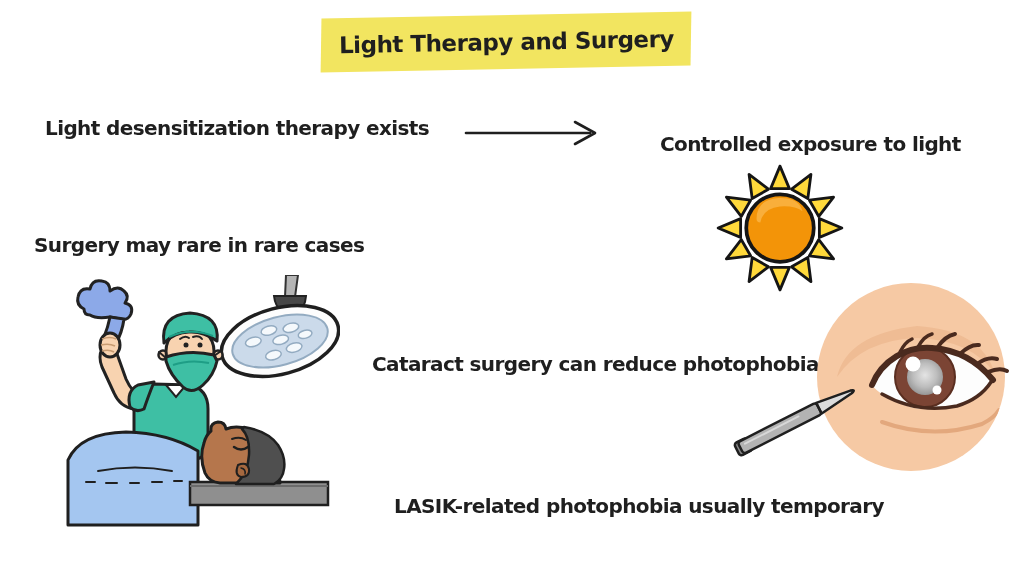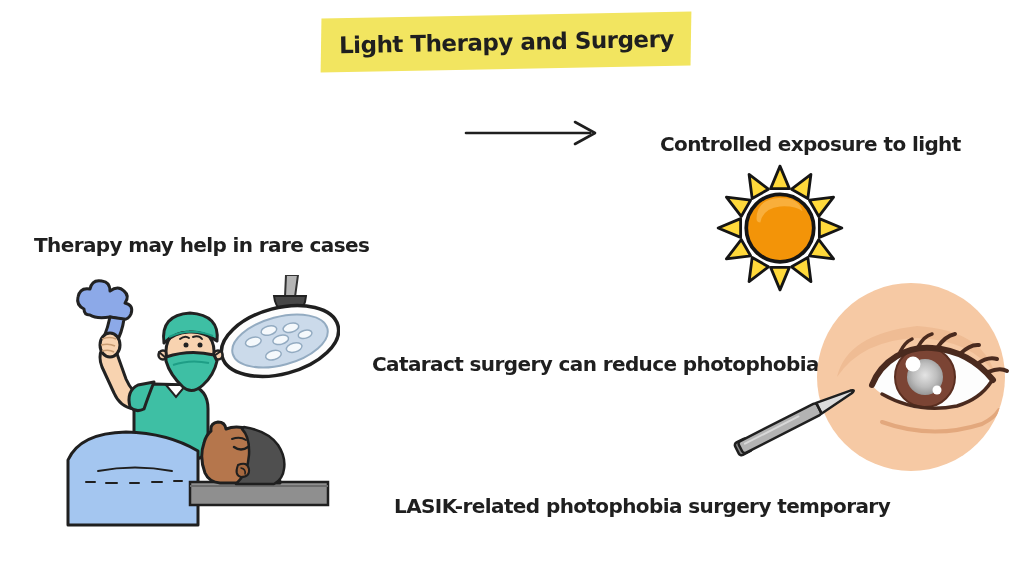--- a/index.html
+++ b/index.html
@@ -25,20 +25,21 @@
 </style>
 </head>
 <body>
 
 <div class="stage">
 
   <div class="title-wrap">
     <span class="title-text">Light Therapy and Surgery</span>
   </div>
 
+  <span class="stmt" style="left:45px;top:116px;">Light desensitization therapy exists</span>
 
   <svg class="abs" style="left:462px;top:118px;" width="145" height="30" viewBox="0 0 145 30">
     <path d="M4,15 H128" stroke="var(--ink,#1F1F1F)" stroke-width="2.6" stroke-linecap="round" fill="none"></path>
     <path d="M113,4 L133,15 L113,26" stroke="var(--ink,#1F1F1F)" stroke-width="2.6" stroke-linecap="round" stroke-linejoin="round" fill="none"></path>
   </svg>
 
   <span class="stmt" style="left:612px;top:132px;margin-left:48px;">Controlled exposure to light</span>
 
   <svg class="abs" style="left:705px;top:158px;" width="150" height="140" viewBox="0 0 160 148">
     <g fill="var(--sun-ray,#FFD93B)" stroke="#151515" stroke-width="3" stroke-linejoin="round">
@@ -52,21 +53,21 @@
       <polygon points="80,8 70,32 90,32" transform="rotate(210 80 74)"></polygon>
       <polygon points="80,8 70,32 90,32" transform="rotate(240 80 74)"></polygon>
       <polygon points="80,8 70,32 90,32" transform="rotate(270 80 74)"></polygon>
       <polygon points="80,8 70,32 90,32" transform="rotate(300 80 74)"></polygon>
       <polygon points="80,8 70,32 90,32" transform="rotate(330 80 74)"></polygon>
     </g>
     <circle cx="80" cy="74" r="36" style="fill:var(--sun-core,#F39408)" stroke="#151515" stroke-width="4"></circle>
     <path d="M55,64 Q55,44 78,42 Q100,41 104,56 Q96,50 80,51 Q62,53 59,68 Q55,68 55,64 Z" style="fill:var(--sun-core-highlight,#F9AF3B)"></path>
   </svg>
 
-  <span class="stmt" style="left:34px;top:233px;">Therapy may help in rare cases</span>
+  <span class="stmt" style="left:34px;top:233px;">Surgery may rare in rare cases</span>
 
   <svg class="abs" style="left:40px;top:275px;" width="300" height="255" viewBox="0 0 300 255">
 
     <g>
       <path d="M246,0 L258,0 L255,22 L245,22 Z" fill="#B5B5B5" stroke="#333" stroke-width="2"></path>
       <path d="M234,21 L266,21 Q265,33 258,37 L242,37 Q235,31 234,21 Z" fill="#474747" stroke="#222" stroke-width="2"></path>
       <g transform="rotate(-15 240 66)">
         <ellipse cx="240" cy="66" rx="60" ry="33" fill="#FDFDFD" stroke="#1F1F1F" stroke-width="3.5"></ellipse>
         <ellipse cx="240" cy="66" rx="49" ry="24" style="fill:var(--lamp-face-blue,#CBDAEA)" stroke="#93ABC1" stroke-width="2"></ellipse>
         <g fill="#F5F9FC" stroke="#93ABC1" stroke-width="1.5">
@@ -177,15 +178,15 @@
 
     <g transform="translate(5,168) rotate(-27)">
       <rect x="0" y="-7" width="14" height="14" rx="3" fill="#8A8A8A" stroke="#1F1F1F" stroke-width="2.5"></rect>
       <rect x="4" y="-6.5" width="88" height="13" rx="3" fill="#B3B3B3" stroke="#1F1F1F" stroke-width="2.5"></rect>
       <path d="M10,-2 H70" stroke="#D8D8D8" stroke-width="2" stroke-linecap="round"></path>
       <path d="M92,-6 L128,-1.5 Q134,0 128,1.5 L92,6 Z" fill="#DCDCDC" stroke="#1F1F1F" stroke-width="2.5" stroke-linejoin="round"></path>
       <path d="M92,-6 L92,6" stroke="#1F1F1F" stroke-width="2"></path>
     </g>
   </svg>
 
-  <span class="stmt" style="left:394px;top:494px;">LASIK-related photophobia surgery temporary</span>
+  <span class="stmt" style="left:394px;top:494px;">LASIK-related photophobia usually temporary</span>
 
 </div>
 
 </body></html>

